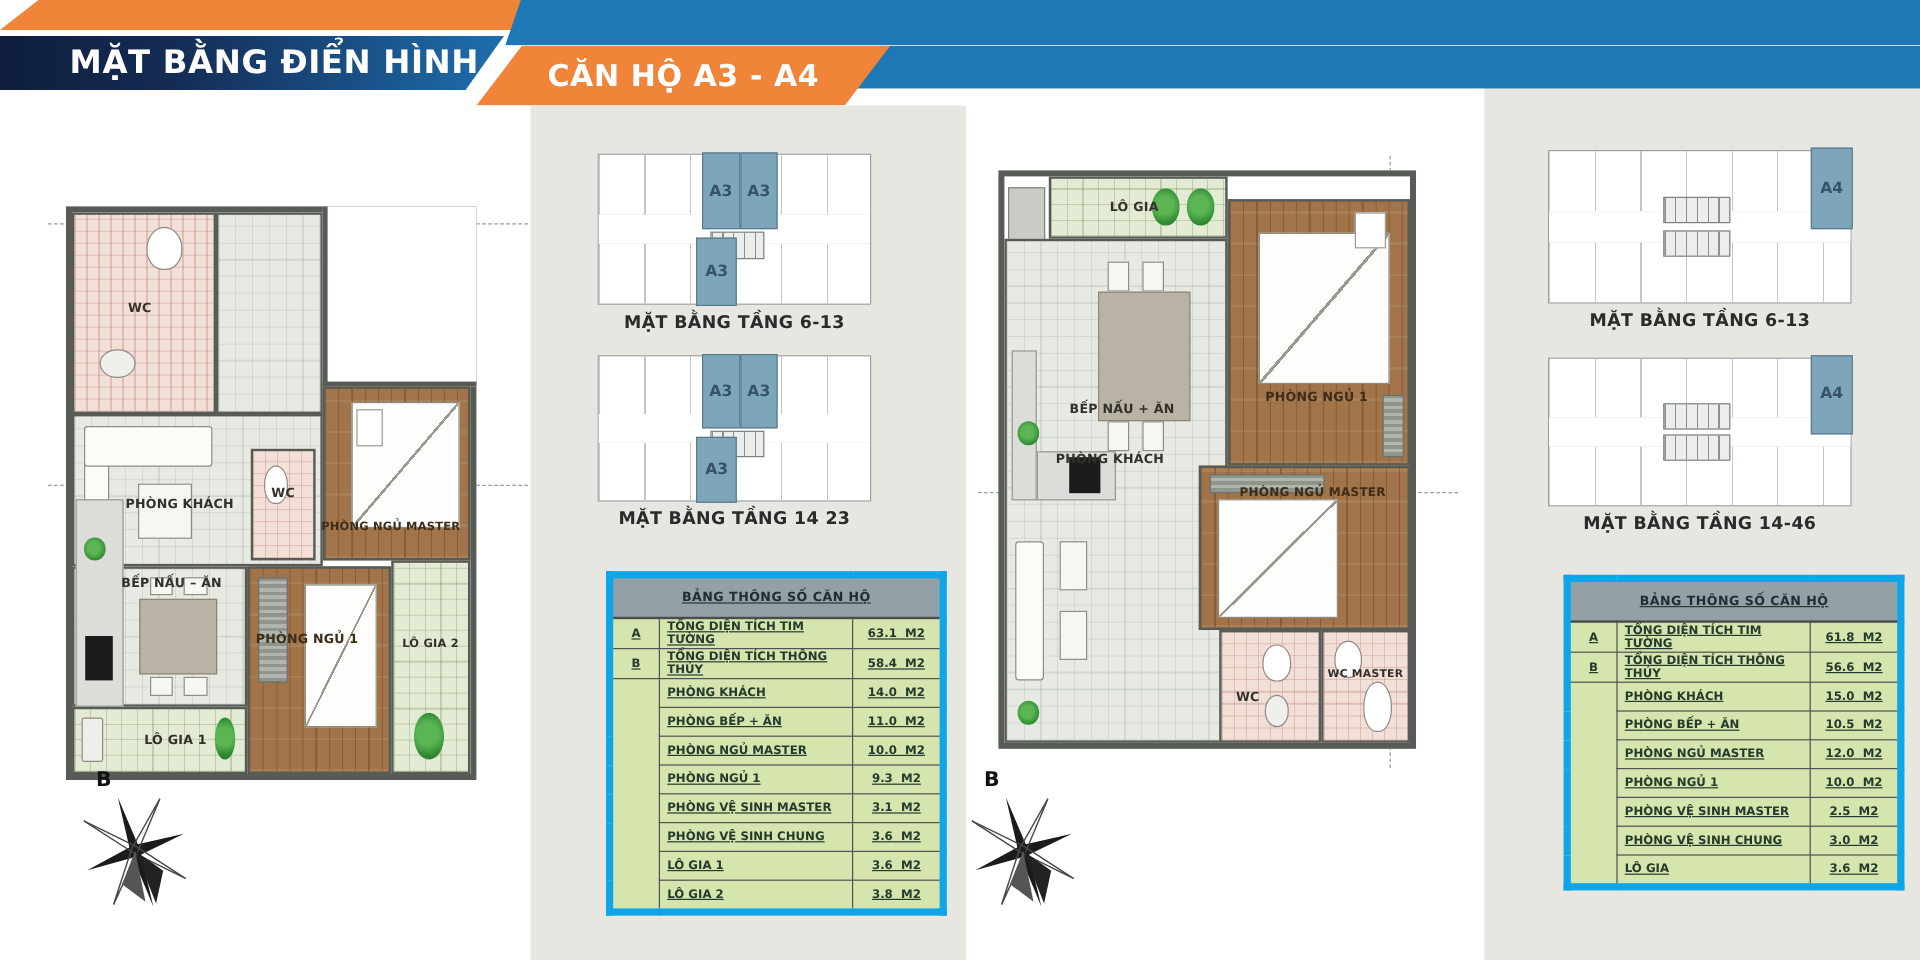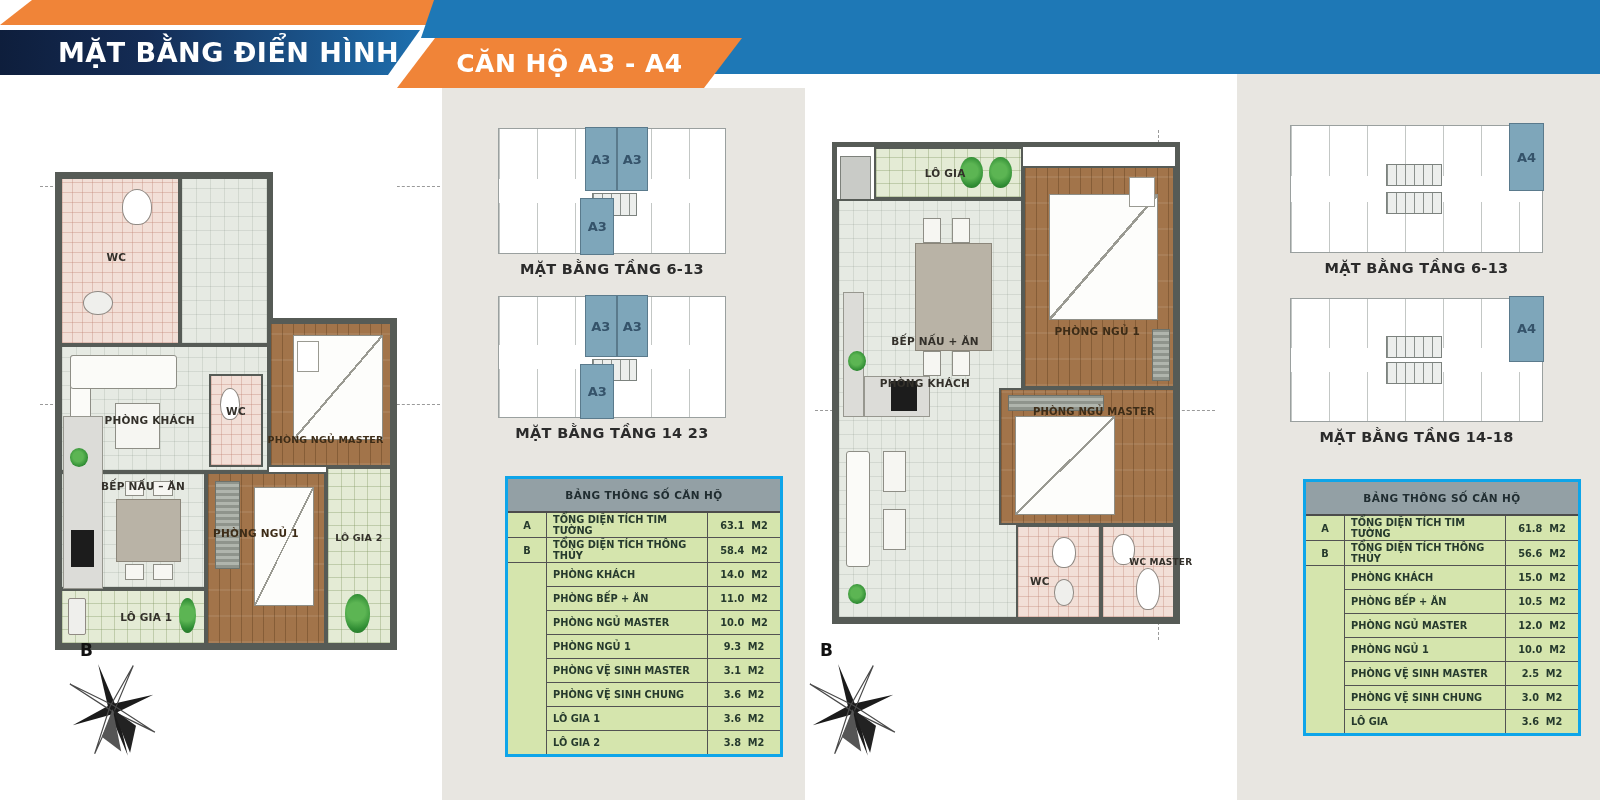--- a/index.html
+++ b/index.html
@@ -87,21 +87,21 @@
   .kp-row.bot{bottom:0;border-top:1px solid #c3c7c5;}
   .kp-mid{position:absolute;left:0;right:0;top:40%;height:20%;background:#fff;}
   .kp-core{position:absolute;background:#eceeec;border:1.5px solid #7c827e;box-sizing:border-box;
       background-image:repeating-linear-gradient(90deg,#8b918d 0 1px,transparent 1px 9px);}
   .kp-unit{position:absolute;background:#7ea6ba;border:1px solid #5a7a8c;box-sizing:border-box;
       color:#35536a;font-weight:700;font-size:13px;display:flex;align-items:center;justify-content:center;z-index:2;}
   .kp-cap{margin-top:7px;text-align:center;font-weight:700;font-size:14.5px;color:#2b2b2b;letter-spacing:.3px;}
 
   
   .spec{position:absolute;z-index:2;border-collapse:collapse;background:#d5e5ad;
-      border:3px solid #0ea5e9;color:#263a2d;}
+      border:6px solid #0ea5e9;color:#263a2d;text-decoration:underline;}
   .spec th{background:#93a0a5;color:#202d31;font-size:10.5px;font-weight:700;
       border:2px solid #4c4c4c;height:30px;letter-spacing:.4px;}
   .spec td{border:1.5px solid #525252;font-size:9.8px;font-weight:600;height:21px;padding:1px 6px;}
   .spec .kcol{width:26px;text-align:center;font-weight:700;}
   .spec .lcol{width:148px;}
   .spec .vcol{width:60px;text-align:center;white-space:nowrap;}
 </style>
 </head>
 <body>
 
@@ -304,21 +304,21 @@
     <div class="furn toilet" style="left:14%;top:8%;width:32%;height:34%;"></div>
     <div class="furn toilet" style="left:48%;top:46%;width:34%;height:46%;"></div>
   </div>
 
   <div class="lbl" style="left:32%;top:5.5%;">LÔ GIA</div>
   <div class="lbl" style="left:29%;top:41%;">BẾP NẤU + ĂN</div>
   <div class="lbl" style="left:26%;top:50%;">PHÒNG KHÁCH</div>
   <div class="lbl" style="left:77%;top:39%;color:#3d2c17;">PHÒNG NGỦ 1</div>
   <div class="lbl" style="left:76%;top:56%;color:#3d2c17;font-size:10px;">PHÒNG NGỦ MASTER</div>
   <div class="lbl" style="left:60%;top:92%;">WC</div>
-  <div class="lbl" style="left:89%;top:88%;font-size:9px;margin-left:23px;">WC MASTER</div>
+  <div class="lbl" style="left:89%;top:88%;font-size:9px;">WC MASTER</div>
 </div>
 
 <div class="compass" style="left:798px;top:640px;">
   <div class="b-lbl">B</div>
   <svg width="110" height="125" viewBox="0 0 110 125">
     <g transform="rotate(-18 55 70)">
       <polygon points="55,22 59,68 55,118 51,68" fill="#1b1b1b"></polygon>
       <polygon points="12,72 55,64 98,68 55,74" fill="#1b1b1b"></polygon>
       <polygon points="22,32 57,66 88,104 53,70" fill="none" stroke="#4a4a4a" stroke-width="1.2"></polygon>
       <polygon points="88,34 57,70 24,106 53,66" fill="none" stroke="#4a4a4a" stroke-width="1.2"></polygon>
@@ -342,21 +342,21 @@
 
 <div class="kp" style="left:1290px;top:298px;width:253px;">
   <div class="kp-build" style="height:124px;">
     <div class="kp-row top"></div>
     <div class="kp-row bot"></div>
     <div class="kp-mid"></div>
     <div class="kp-core" style="left:38%;top:30%;width:22%;height:18%;"></div>
     <div class="kp-core" style="left:38%;top:52%;width:22%;height:18%;"></div>
     <div class="kp-unit" style="right:-2px;top:-3px;width:14%;height:54%;">A4</div>
   </div>
-  <div class="kp-cap">MẶT BẰNG TẦNG 14-18</div>
+  <div class="kp-cap">MẶT BẰNG TẦNG 14-46</div>
 </div>
 
 <table class="spec" style="left:1303px;top:479px;">
     <tbody>
       <tr>
         <th colspan="3">BẢNG THÔNG SỐ CĂN HỘ</th>
       </tr>
       <tr>
         <td class="kcol">A</td>
         <td class="lcol">TỔNG DIỆN TÍCH TIM TƯỜNG</td>

